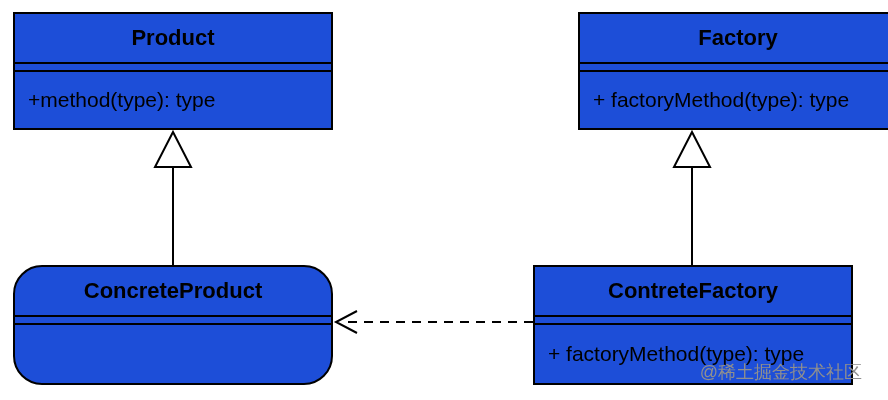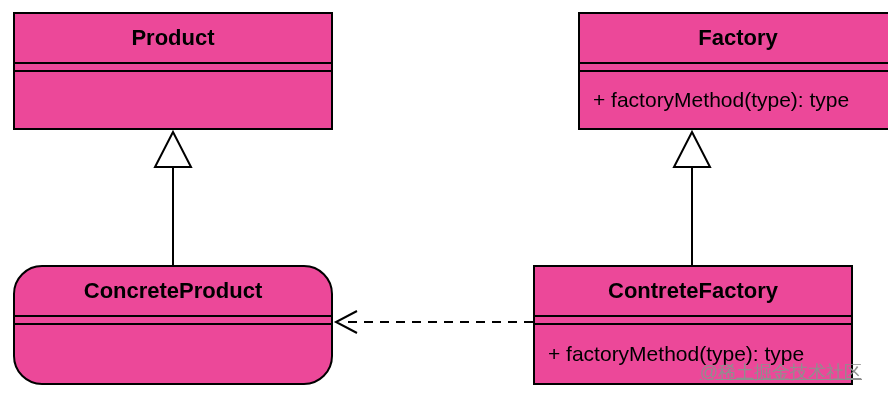--- a/index.html
+++ b/index.html
@@ -11,21 +11,21 @@
   .canvas {
     position: relative;
     width: 888px;
     height: 400px;
     background: #ffffff;
     overflow: hidden;
   }
   .uml-box {
     position: absolute;
     width: 320px;
-    background: #ec4899;
+    background: #1d4ed8;
     border: 2px solid #000000;
     box-sizing: border-box;
     display: flex;
     flex-direction: column;
     z-index: 2;
   }
   .box-top    { height: 118px; }
   .box-bottom { height: 120px; }
   #box-product          { left: 13px;  top: 12px;  }
   #box-factory          { left: 533px; top: 12px; margin-left: 45px;  }
@@ -62,31 +62,31 @@
     pointer-events: none;
   }
   .watermark {
     position: absolute;
     right: 26px;
     top: 360px;
     font-size: 18px;
     color: #8f8f8f;
     z-index: 4;
     white-space: nowrap;
-    text-decoration: underline;
   }
 </style>
 </head>
 <body>
 
 <div class="canvas">
 
   <div class="uml-box box-top" id="box-product">
     <div class="uml-title">Product</div>
     <div class="uml-sep"></div>
+    <div class="uml-method">+method(type): type</div>
   </div>
 
   <div class="uml-box box-top" id="box-factory">
     <div class="uml-title">Factory</div>
     <div class="uml-sep"></div>
     <div class="uml-method">+ factoryMethod(type): type</div>
   </div>
 
   <div class="uml-box box-bottom" id="box-concrete-product">
     <div class="uml-title">ConcreteProduct</div>

